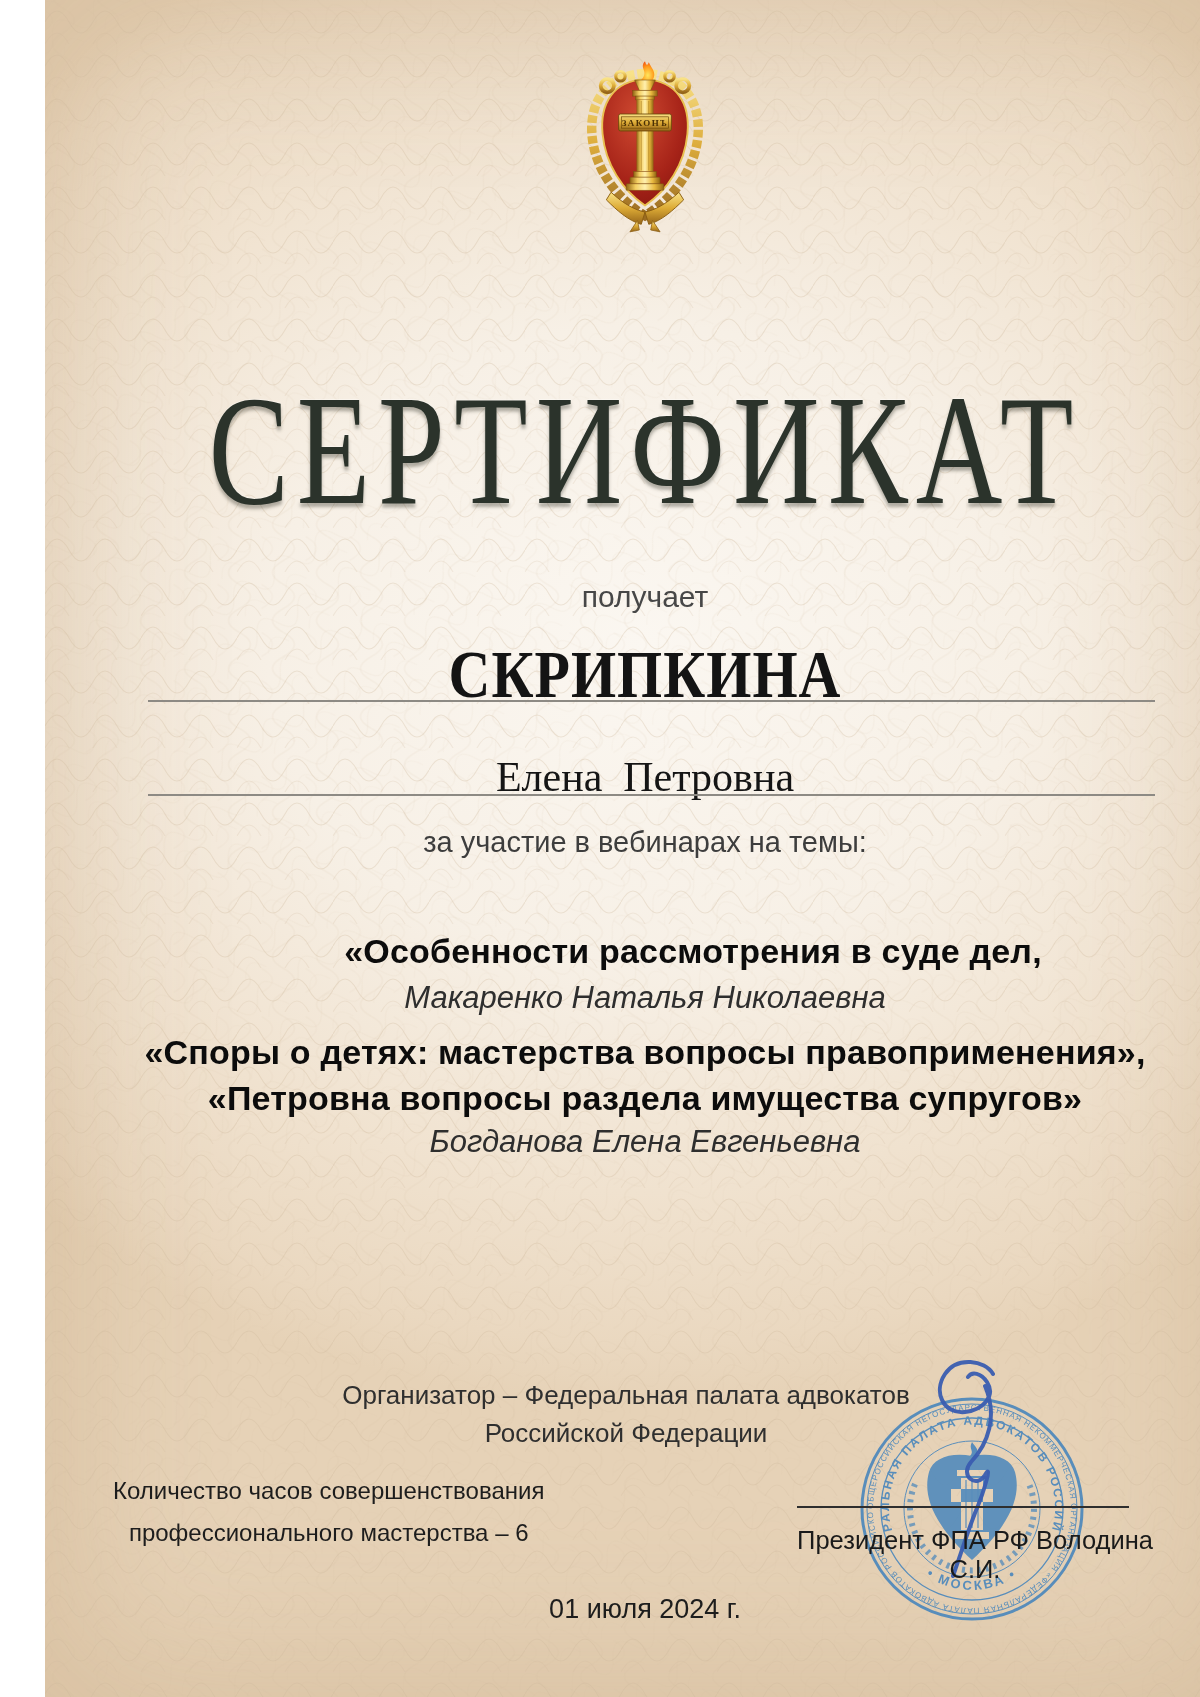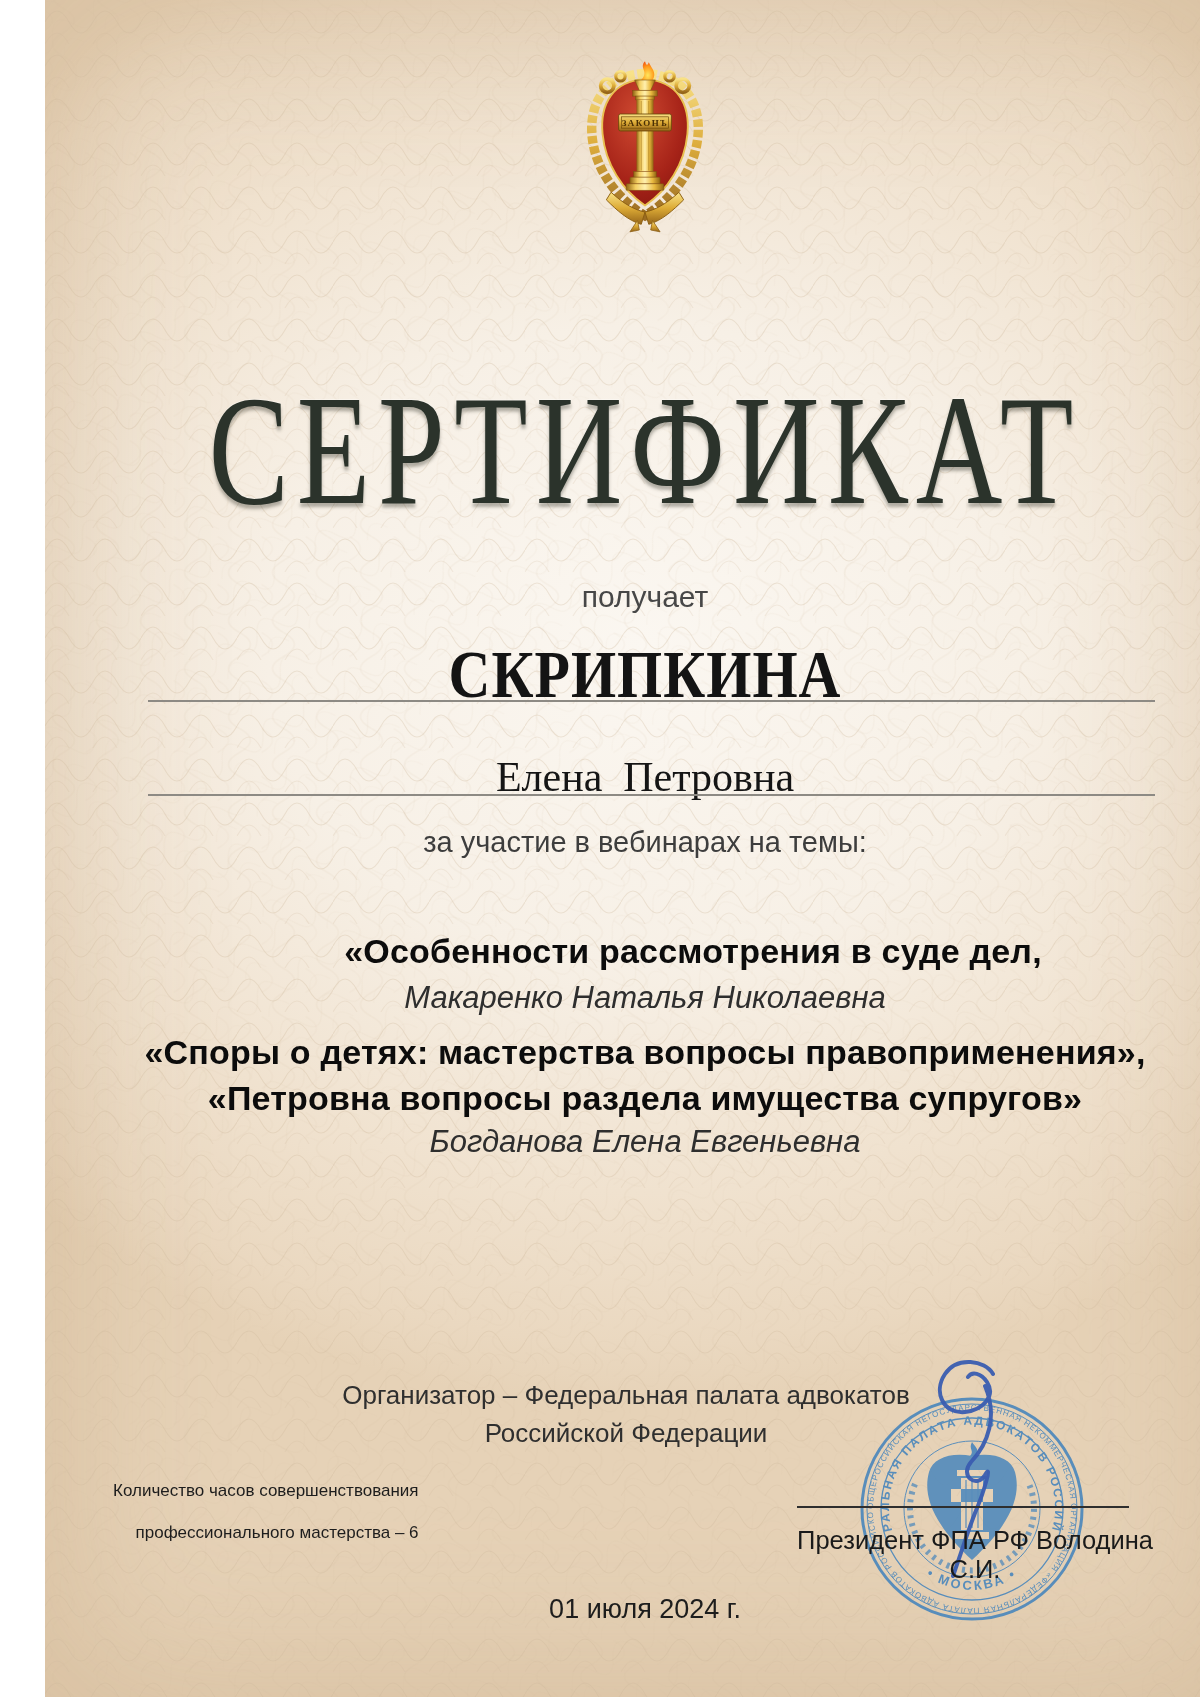--- a/index.html
+++ b/index.html
@@ -17,21 +17,21 @@
     transform:scaleY(1.30);transform-origin:50% 50%;
     text-shadow:0 3px 3px rgba(40,40,30,.35), 0 -1px 0 rgba(255,255,255,.35);}
   .receives{top:580px;font-size:30px;color:#474747;}
   .lastname{top:645px;height:60px;line-height:60px;font-family:"Liberation Serif",serif;font-weight:bold;font-size:58px;letter-spacing:1px;color:#141414;transform:scaleY(1.18);transform-origin:50% 50%;}
   .rule{position:absolute;left:103px;width:1007px;height:2px;background:#8d8a84;}
   .firstname{top:753px;font-family:"Liberation Serif",serif;font-size:42px;color:#151515;white-space:pre;}
   .reason{top:826px;font-size:29px;color:#3d3d3d;}
   .topic{font-weight:bold;font-size:34px;color:#0c0c0c;letter-spacing:.2px;}
   .lecturer{font-style:italic;font-size:31px;color:#2e2e2e;}
   .organizer{top:1376px;width:1106px;font-size:26px;line-height:38px;color:#2f2f2f;padding-left:28px;}
-  .hours{position:absolute;left:68px;top:1470px;text-align:right;font-size:17px;line-height:42px;color:#1d1d1d;}
+  .hours{position:absolute;left:68px;top:1470px;text-align:center;font-size:24px;line-height:42px;color:#1d1d1d;}
   .sigline{position:absolute;left:752px;top:1506px;width:332px;height:2px;background:#2e2e2e;}
   .president{position:absolute;left:744px;top:1526px;width:372px;text-align:center;font-size:25.5px;color:#1a1a1a;}
   .datefield{top:1594px;font-size:27px;color:#1d1d1d;}
   .emblem{position:absolute;left:534px;top:60px;}
   .stamp{position:absolute;left:810px;top:1392px;opacity:.92;}
   .signature{position:absolute;left:828px;top:1352px;}
 </style>
 </head>
 <body>
 

